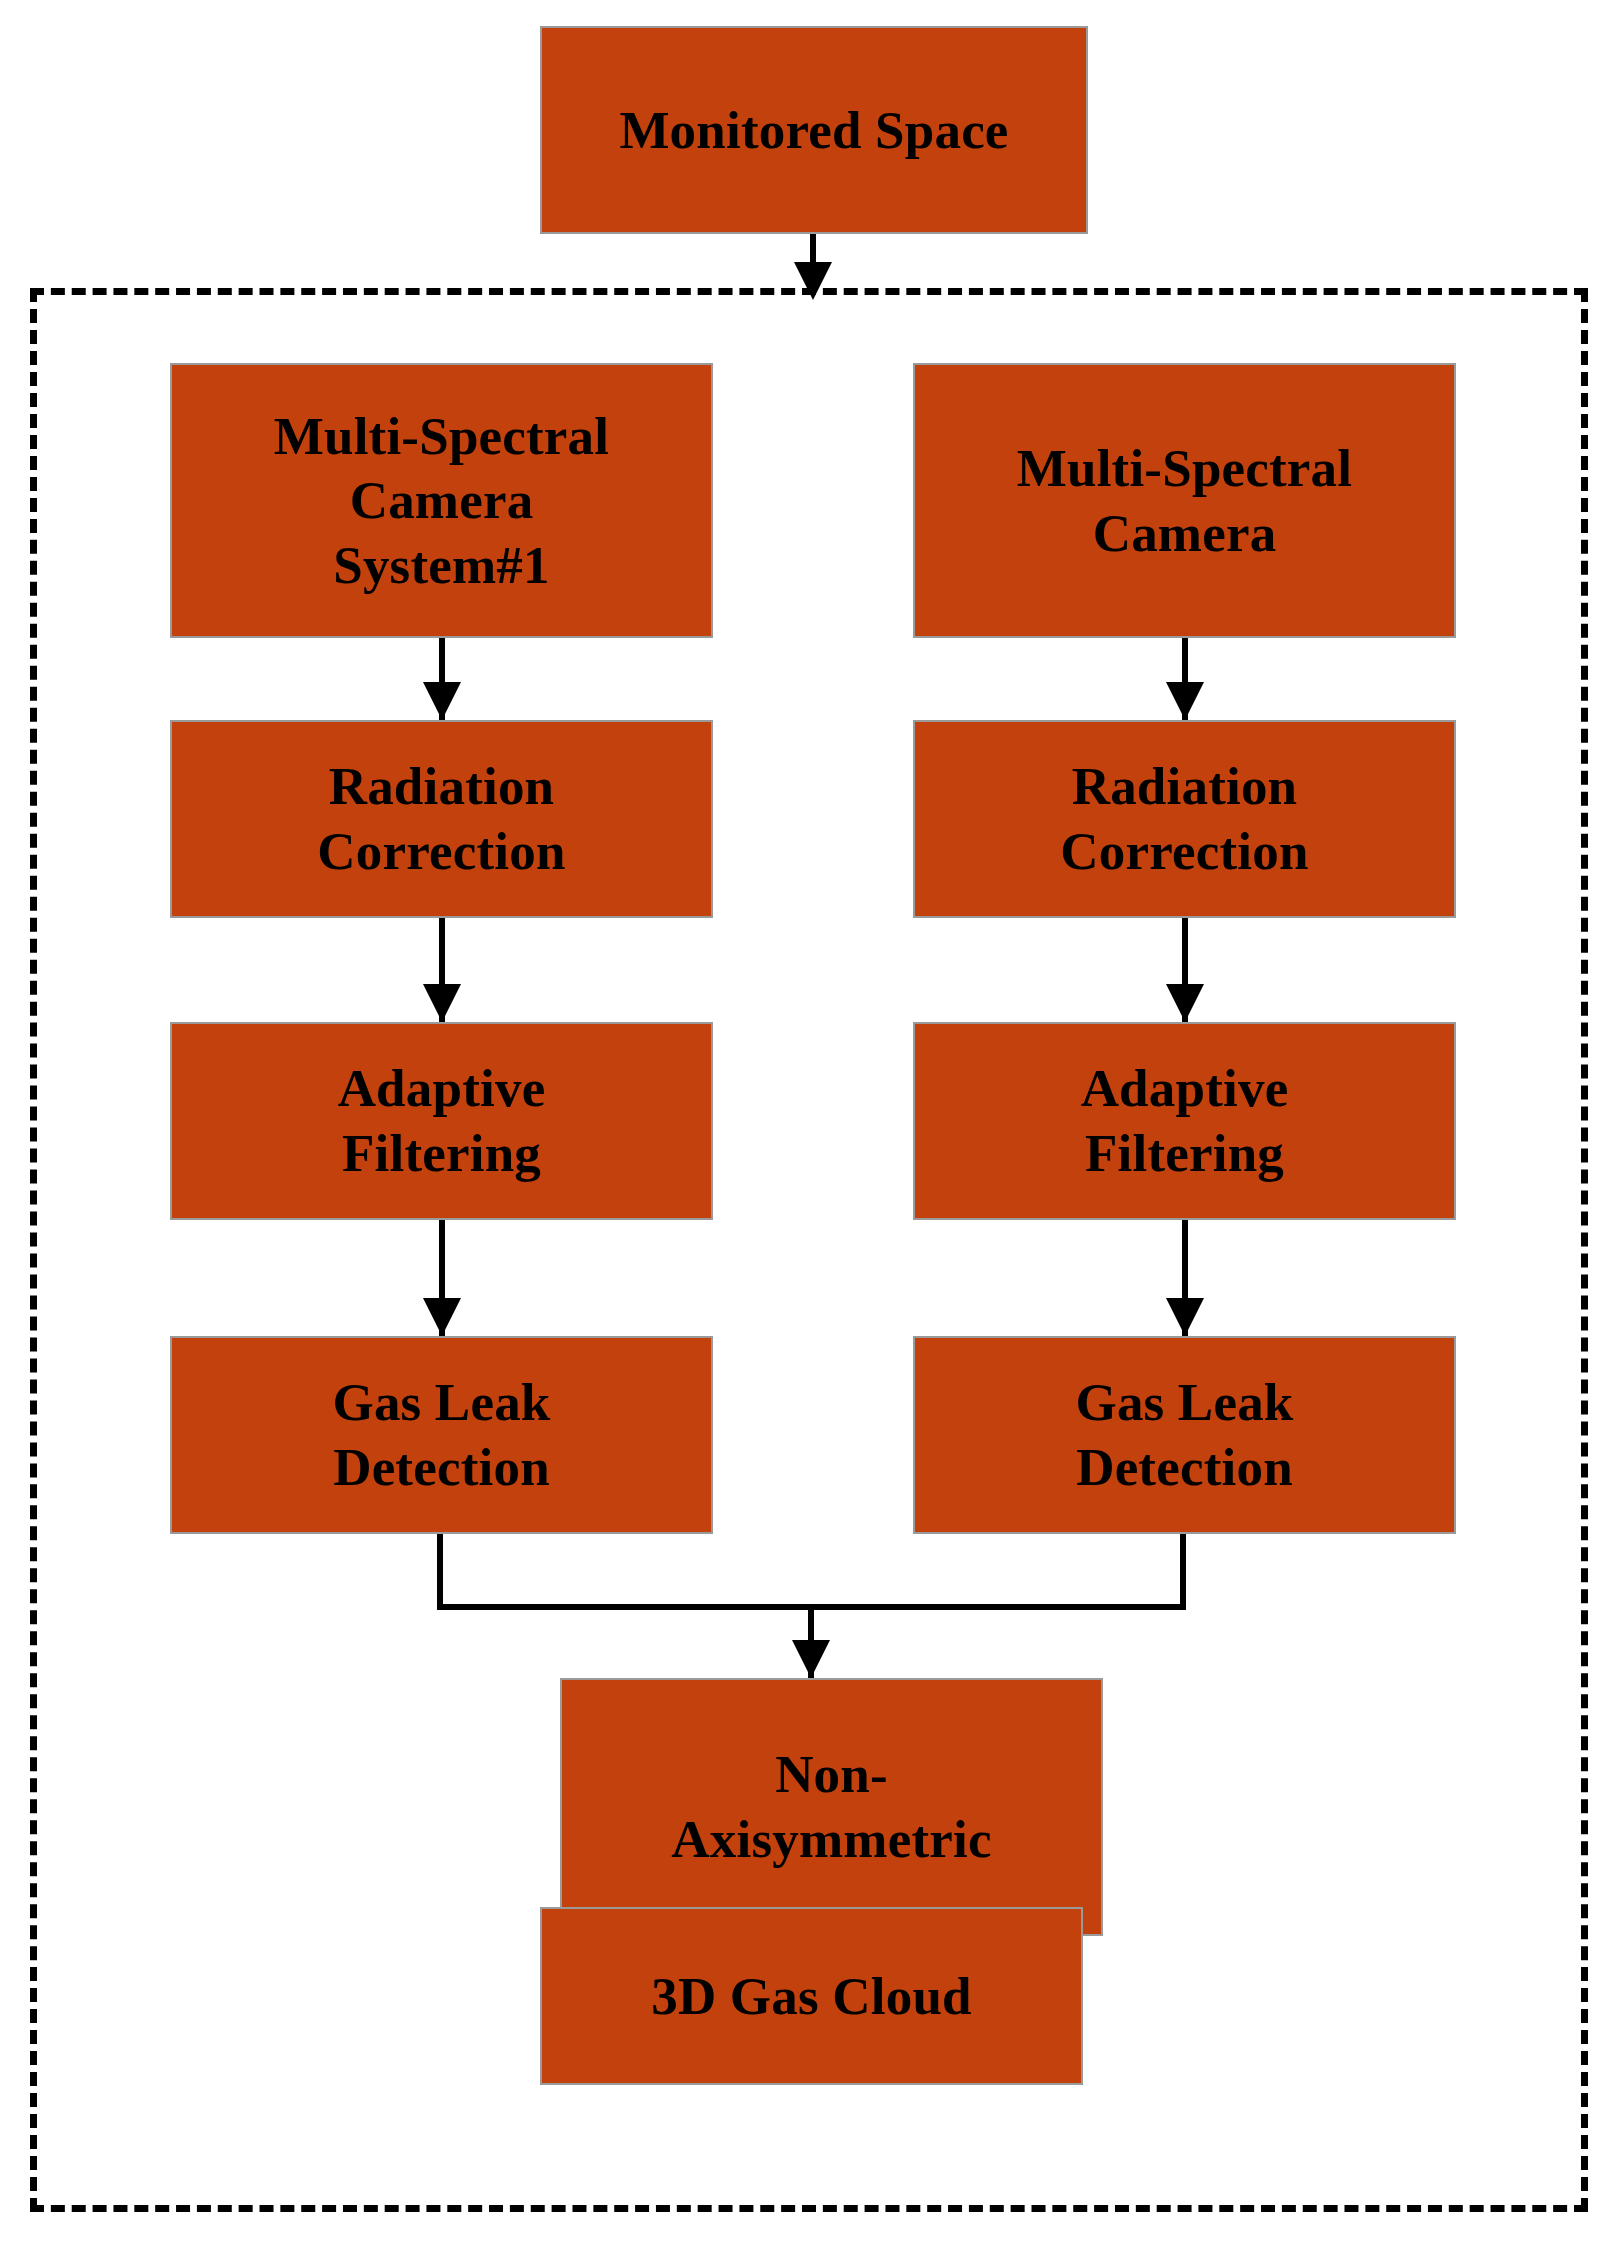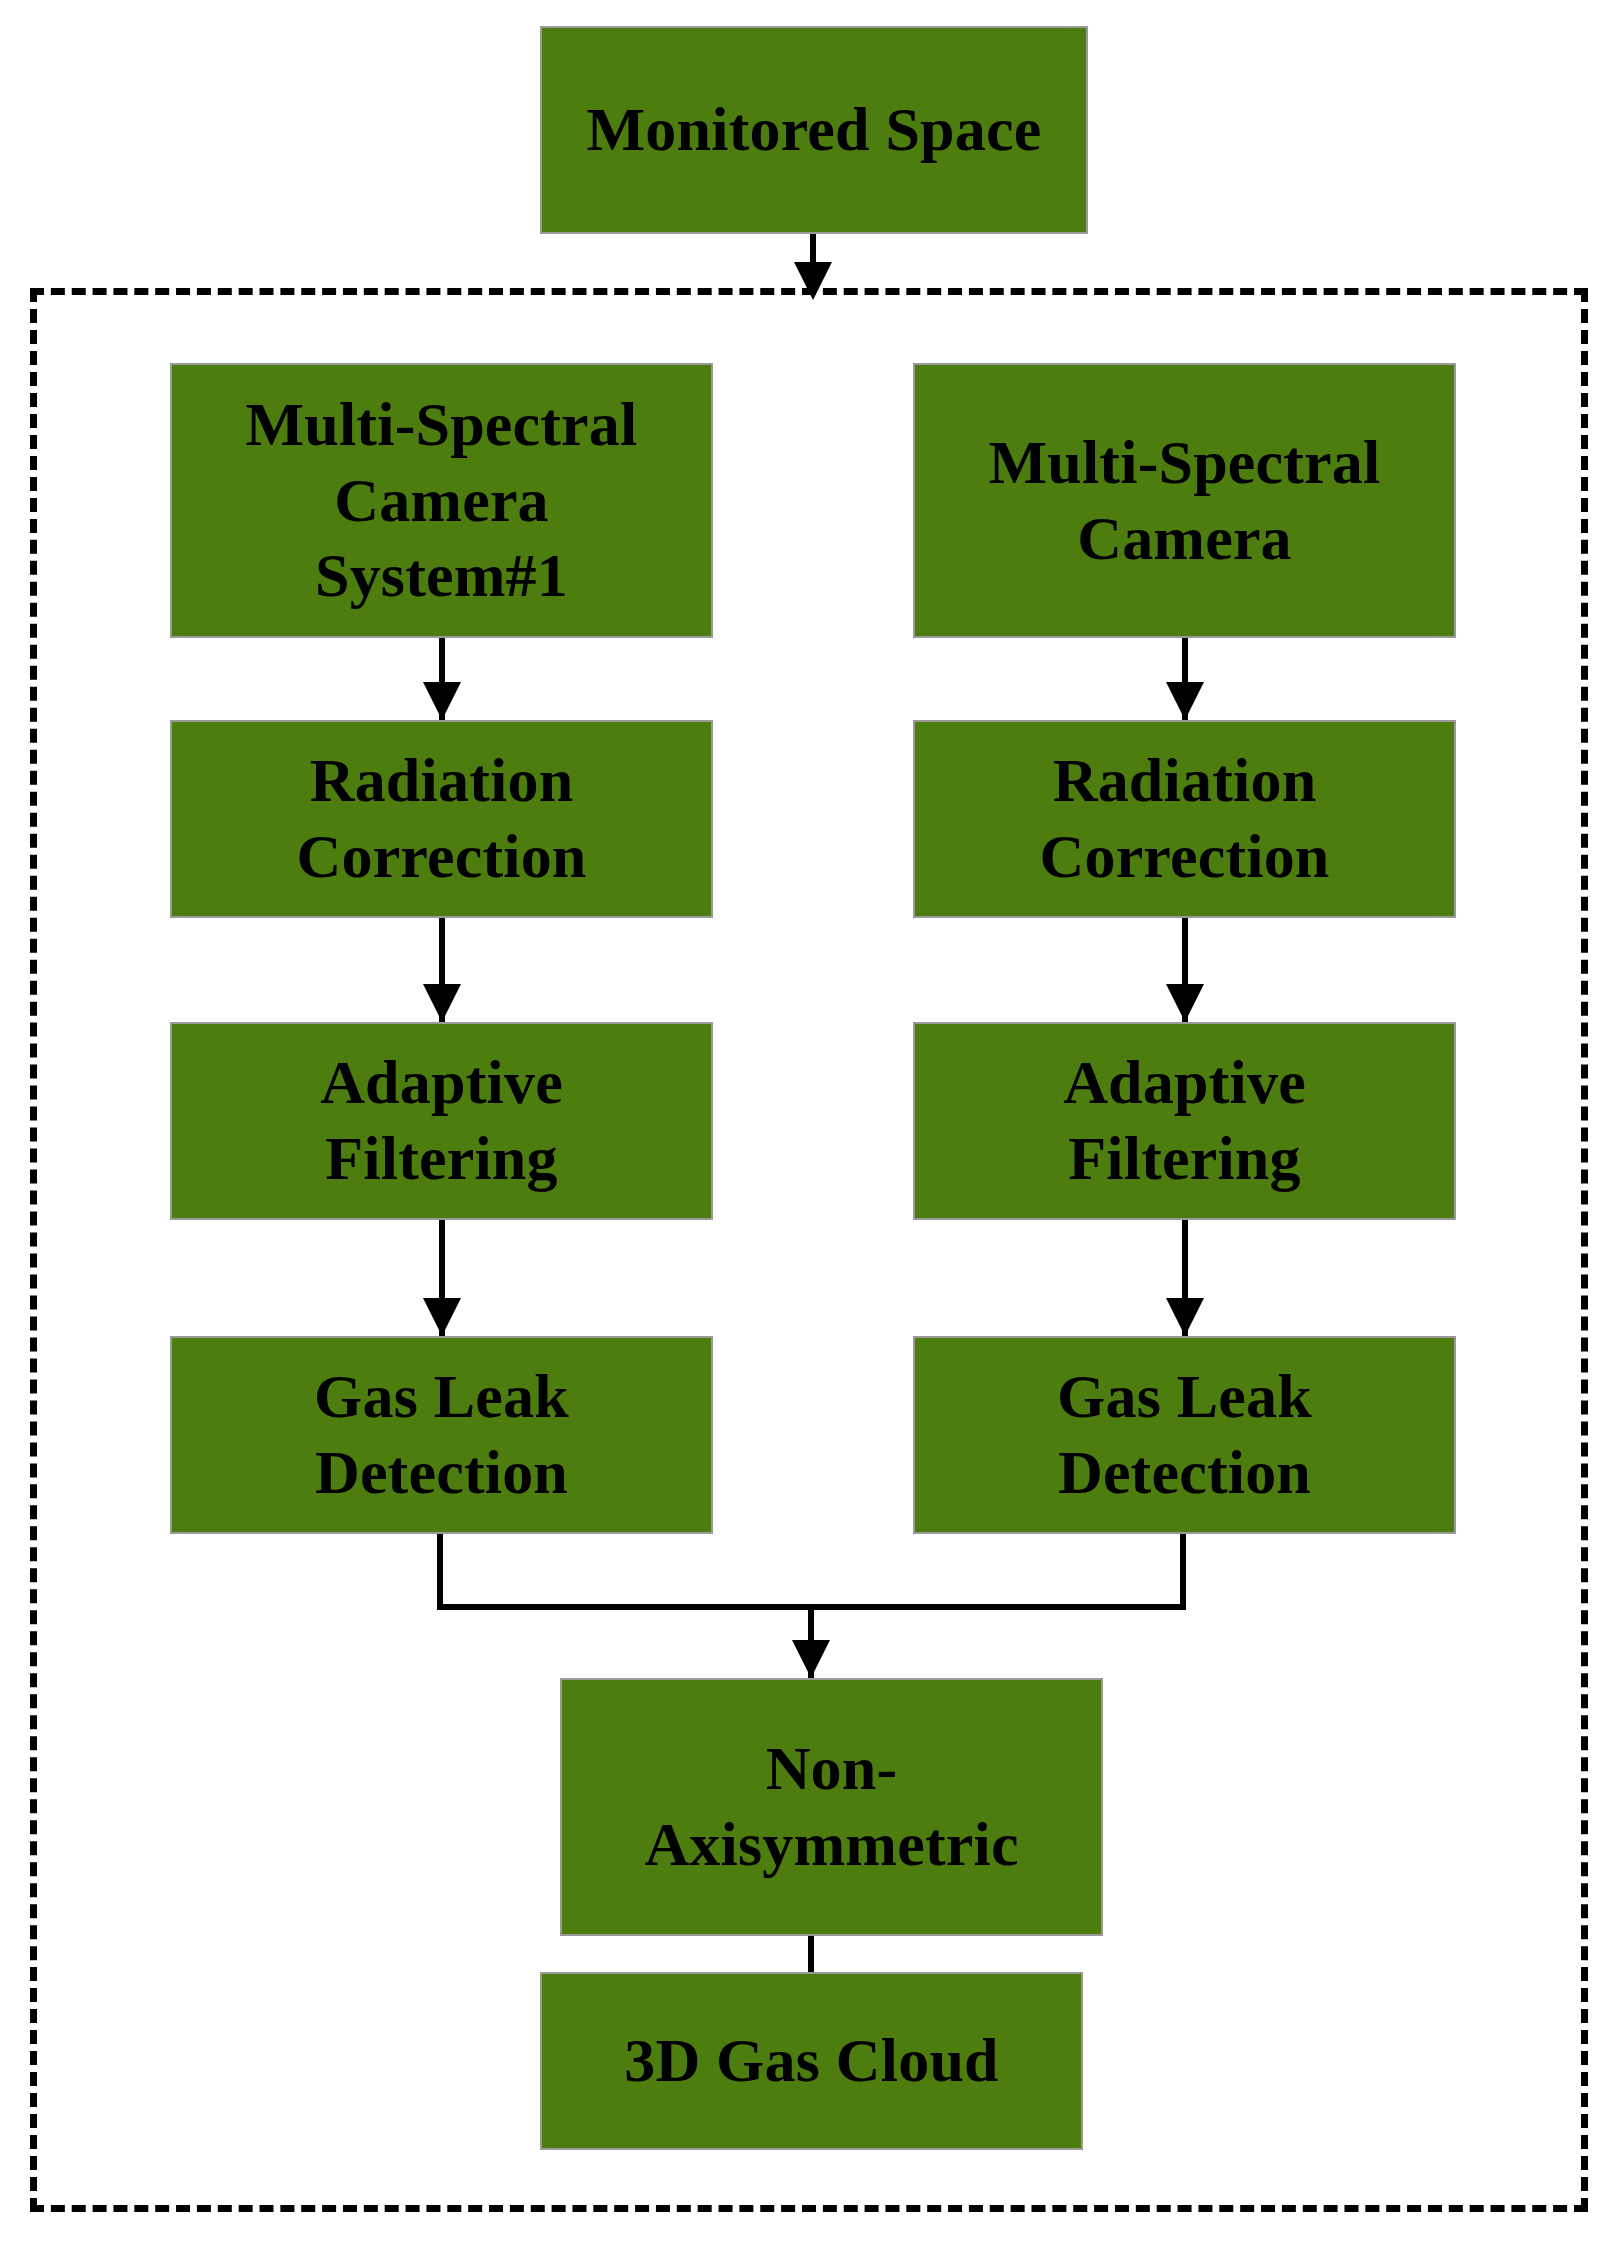--- a/index.html
+++ b/index.html
@@ -22,28 +22,28 @@
     position: absolute;
     box-sizing: border-box;
     border: 7px dashed #000000;
     background: transparent;
   }
   
   .node {
     position: absolute;
     box-sizing: border-box;
     border: 2px solid #9a9a9a;
-    background: #4d7c0f;
+    background: #c2410c;
     display: flex;
     align-items: center;
     justify-content: center;
     text-align: center;
     color: #000000;
     font-weight: bold;
-    font-size: 62px;
+    font-size: 53px;
     line-height: 1.22;
     letter-spacing: 0.2px;
     padding: 2px 6px;
   }
   .node .lines {
     display: block;
     width: 100%;
   }
   .node .lines span {
     display: block;
@@ -172,19 +172,19 @@
   <div class="node" style="left:540px; top:1678px; width:543px; height:258px;margin-left:20px;">
     <span class="lines">
       <span>Non-</span>
       <span>Axisymmetric</span>
     </span>
   </div>
 
   <div class="vline" style="left:808px; top:1936px; height:84px;"></div>
   <div class="arrowhead" style="left:792px; top:1982px;"></div>
 
-  <div class="node" style="left:540px; top:1972px; width:543px; height:178px;">
+  <div class="node" style="left:540px; top:1907px; width:543px; height:178px;">
     <span class="lines">
       <span>3D Gas Cloud</span>
     </span>
   </div>
 
 </div>
 
 </body></html>

